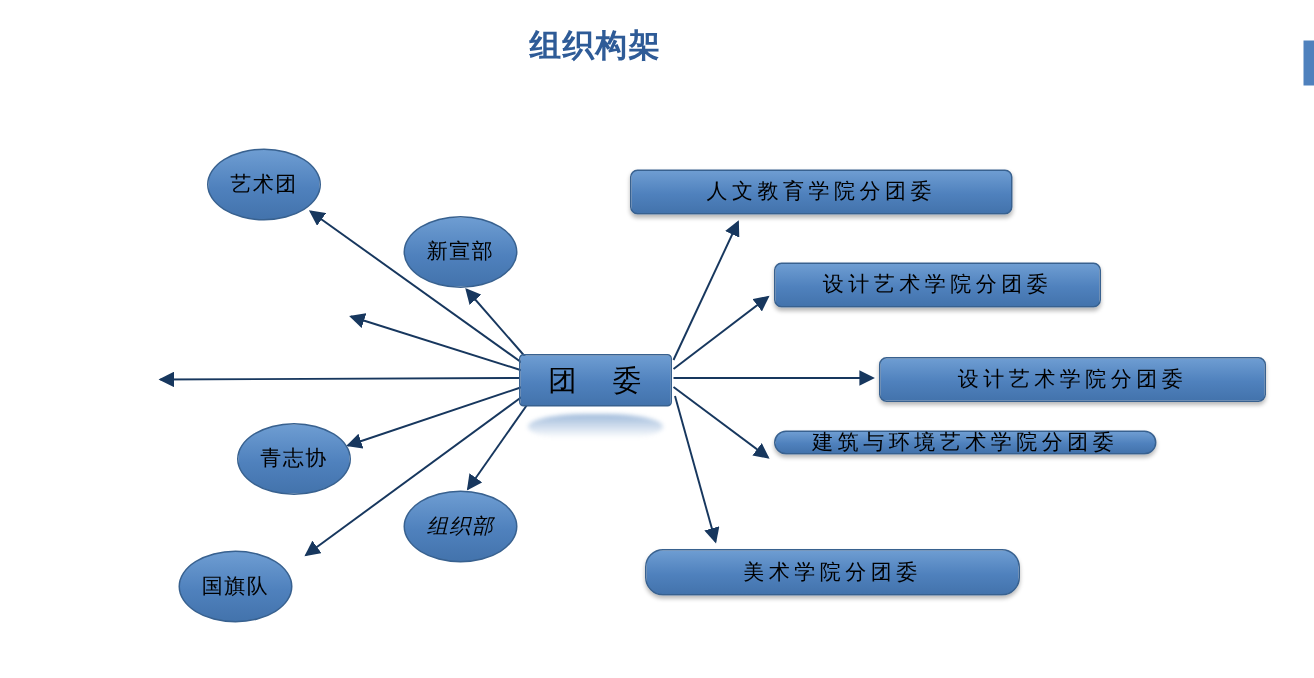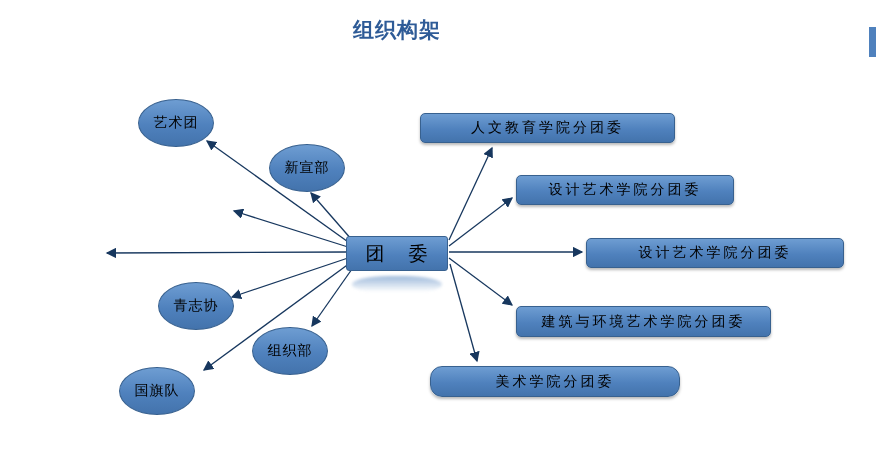--- a/index.html
+++ b/index.html
@@ -111,37 +111,37 @@
 
   <div class="node ellipse" style="left:138px; top:99px;">
     <span>艺术团</span>
   </div>
   <div class="node ellipse" style="left:269px; top:144px;">
     <span>新宣部</span>
   </div>
   <div class="node ellipse" style="left:158px; top:282px;">
     <span>青志协</span>
   </div>
-  <div class="node ellipse" style="left:252px; top:327px;">
+  <div class="node ellipse" style="left:269px; top:327px;font-style:italic;">
     <span>组织部</span>
   </div>
   <div class="node ellipse" style="left:119px; top:367px;">
     <span>国旗队</span>
   </div>
 
   <div class="node rectnode" style="left:420px; top:113px; width:255px;">
     <span>人文教育学院分团委</span>
   </div>
   <div class="node rectnode" style="left:516px; top:175px; width:218px;">
     <span>设计艺术学院分团委</span>
   </div>
   <div class="node rectnode" style="left:586px; top:238px; width:258px;">
     <span>设计艺术学院分团委</span>
   </div>
-  <div class="node rectnode" style="left:516px; top:306px; width:255px; height:31px;">
+  <div class="node rectnode" style="left:516px; top:287px; width:255px; height:16px;border-radius:14px;">
     <span>建筑与环境艺术学院分团委</span>
   </div>
   <div class="node rectnode" style="left:430px; top:366px; width:250px; height:31px;border-radius:12px;">
     <span>美术学院分团委</span>
   </div>
 
   <div class="edge-fragment"></div>
 
 </div>
 

